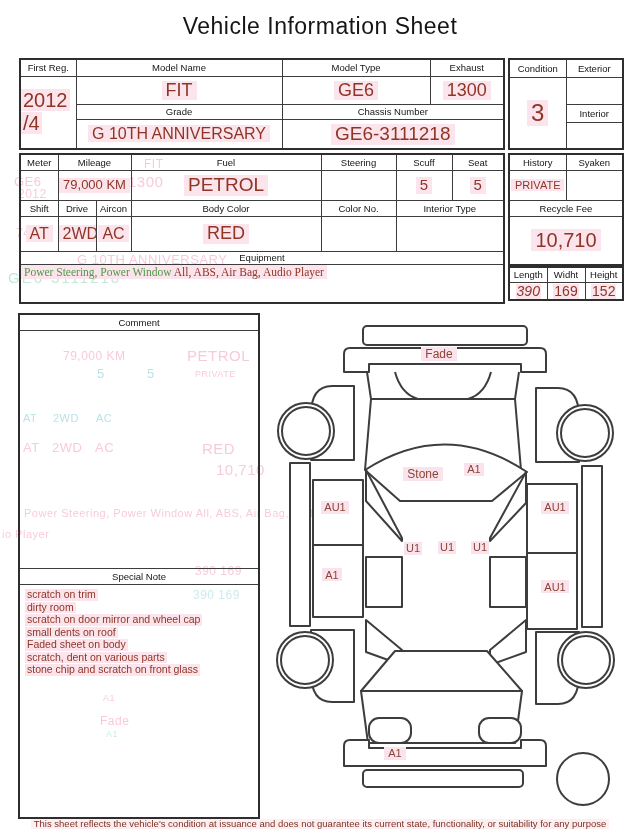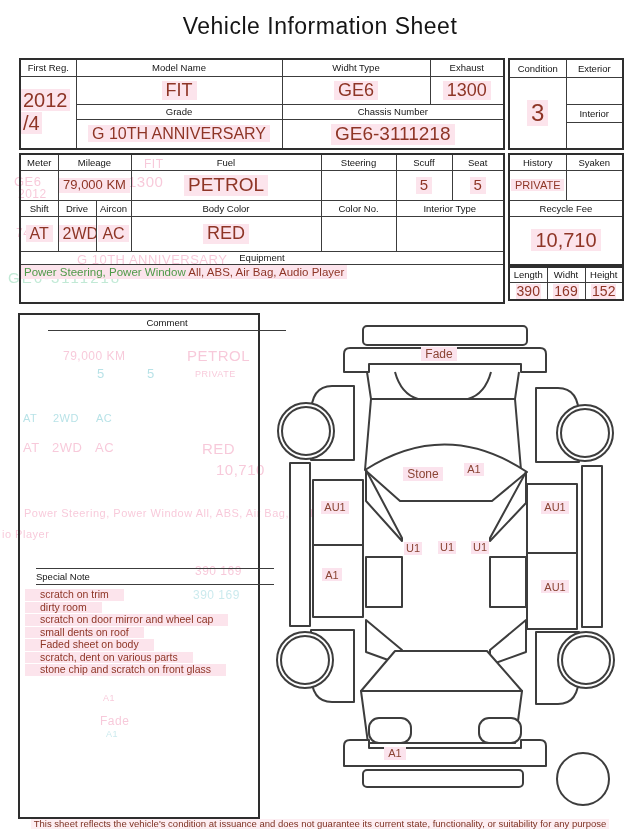--- a/index.html
+++ b/index.html
@@ -16,25 +16,25 @@
   td.v{text-align:center;vertical-align:middle;color:#8e3526;}
   .hl{background:#fce4ec;padding:0 4px;display:inline-block;line-height:1.1;}
   .firstreg{ text-align:left;vertical-align:middle;color:#8e3526;font-size:20px;}
   .firstreg .hl{padding:0 2px;}
   .eq-cell{vertical-align:top;text-align:left;font-size:11.5px;}
   .eq-green{color:#4f9a49;}
   .eq-red{color:#8e3526;}
   
   .cbox{left:18px;top:313px;width:238px;height:502px;border:2px solid #2e2e2e;z-index:2;background:transparent;}
   .cbox .chead{position:absolute;left:0;top:0;width:100%;height:15px;border-bottom:1px solid #3c3c3c;
-               font-size:9.5px;text-align:center;color:#141414;line-height:15px;margin-left:28px;}
-  .cbox .shead{position:absolute;left:16px;top:253px;width:100%;height:15px;border-top:1px solid #3c3c3c;
-               border-bottom:1px solid #3c3c3c;font-size:9.5px;color:#141414;line-height:15px;}
+               font-size:9.5px;text-align:center;color:#141414;line-height:15px;}
+  .cbox .shead{position:absolute;left:0;top:253px;width:100%;height:15px;border-top:1px solid #3c3c3c;
+               border-bottom:1px solid #3c3c3c;font-size:9.5px;text-align:center;color:#141414;line-height:15px;}
   .cbox .notes{position:absolute;left:5px;top:273px;width:226px;font-size:10.5px;color:#8e3526;line-height:12.4px;}
-  .cbox .notes .hl{padding:0 15px;}
+  .cbox .notes .hl{padding:0 2px;}
   
   .ghost{position:absolute;z-index:1;white-space:nowrap;opacity:.55;letter-spacing:.5px;}
   .g-pink{color:#f29ebc;}
   .g-cyan{color:#7ecbd4;}
   .g-mint{color:#8fd8b4;}
   
   svg.car{position:absolute;left:270px;top:315px;z-index:2;}
   .ln{stroke:#3d3d3d;stroke-width:2;fill:#fff;stroke-linejoin:round;}
   .lnf{stroke:#3d3d3d;stroke-width:2;fill:none;}
   .lblrect{fill:#fbe3ed;stroke:none;}
@@ -85,21 +85,21 @@
     <colgroup>
         <col style="width:56px">
         <col style="width:206px">
         <col style="width:148px">
         <col style="width:74px">
       </colgroup>
     <tbody>
         <tr style="height:17px;">
       <th class="h">First Reg.</th>
       <th class="h">Model Name</th>
-      <th class="h">Widht Type</th>
+      <th class="h">Model Type</th>
       <th class="h">Exhaust</th>
     </tr>
     <tr style="height:28px;">
       <td class="firstreg" rowspan="3">
         <span class="hl">2012</span><br>
         <span class="hl">/4</span>
       </td>
       <td class="v" style="font-size:18px;"><span class="hl">FIT</span></td>
       <td class="v" style="font-size:18px;"><span class="hl">GE6</span></td>
       <td class="v" style="font-size:18px;"><span class="hl">1300</span></td>
@@ -177,21 +177,21 @@
       <td class="v" style="font-size:16px;"><span class="hl">AT</span></td>
       <td class="v" style="font-size:16px;"><span class="hl">2WD</span></td>
       <td class="v" style="font-size:16px;"><span class="hl">AC</span></td>
       <td class="v" style="font-size:18px;"><span class="hl">RED</span></td>
       <td class="v"></td>
       <td class="v" colspan="2"></td>
     </tr>
     <tr style="height:13px;">
       <th class="h" colspan="7">Equipment</th>
     </tr>
-    <tr style="height:39px;">
+    <tr style="height:39px;font-family:Liberation Serif, serif;">
       <td class="eq-cell" colspan="7">
         <span class="hl" style="padding:1px 3px;"><span class="eq-green">Power Steering, Power Window</span><span class="eq-red">  All, ABS, Air Bag, Audio Player</span></span>
       </td>
     </tr>
   </tbody>
     </table>
 
   <table class="grid abs" style="left:508px;top:153px;width:114px;">
     <colgroup>
         <col style="width:57px">
@@ -221,21 +221,21 @@
         <col style="width:38px">
         <col style="width:38px">
       </colgroup>
     <tbody>
         <tr style="height:15px;">
       <th class="h">Length</th>
       <th class="h">Widht</th>
       <th class="h">Height</th>
     </tr>
     <tr style="height:18px;">
-      <td class="v" style="font-size:14px;"><span class="hl" style="padding:0 1px;">390</span></td>
+      <td class="v" style="font-size:14px;font-style:italic;"><span class="hl" style="padding:0 1px;">390</span></td>
       <td class="v" style="font-size:14px;"><span class="hl" style="padding:0 1px;">169</span></td>
       <td class="v" style="font-size:14px;"><span class="hl" style="padding:0 1px;">152</span></td>
     </tr>
   </tbody>
     </table>
 
   <div class="abs cbox">
     <div class="chead">Comment</div>
     <div class="shead">Special Note</div>
     <div class="notes">

